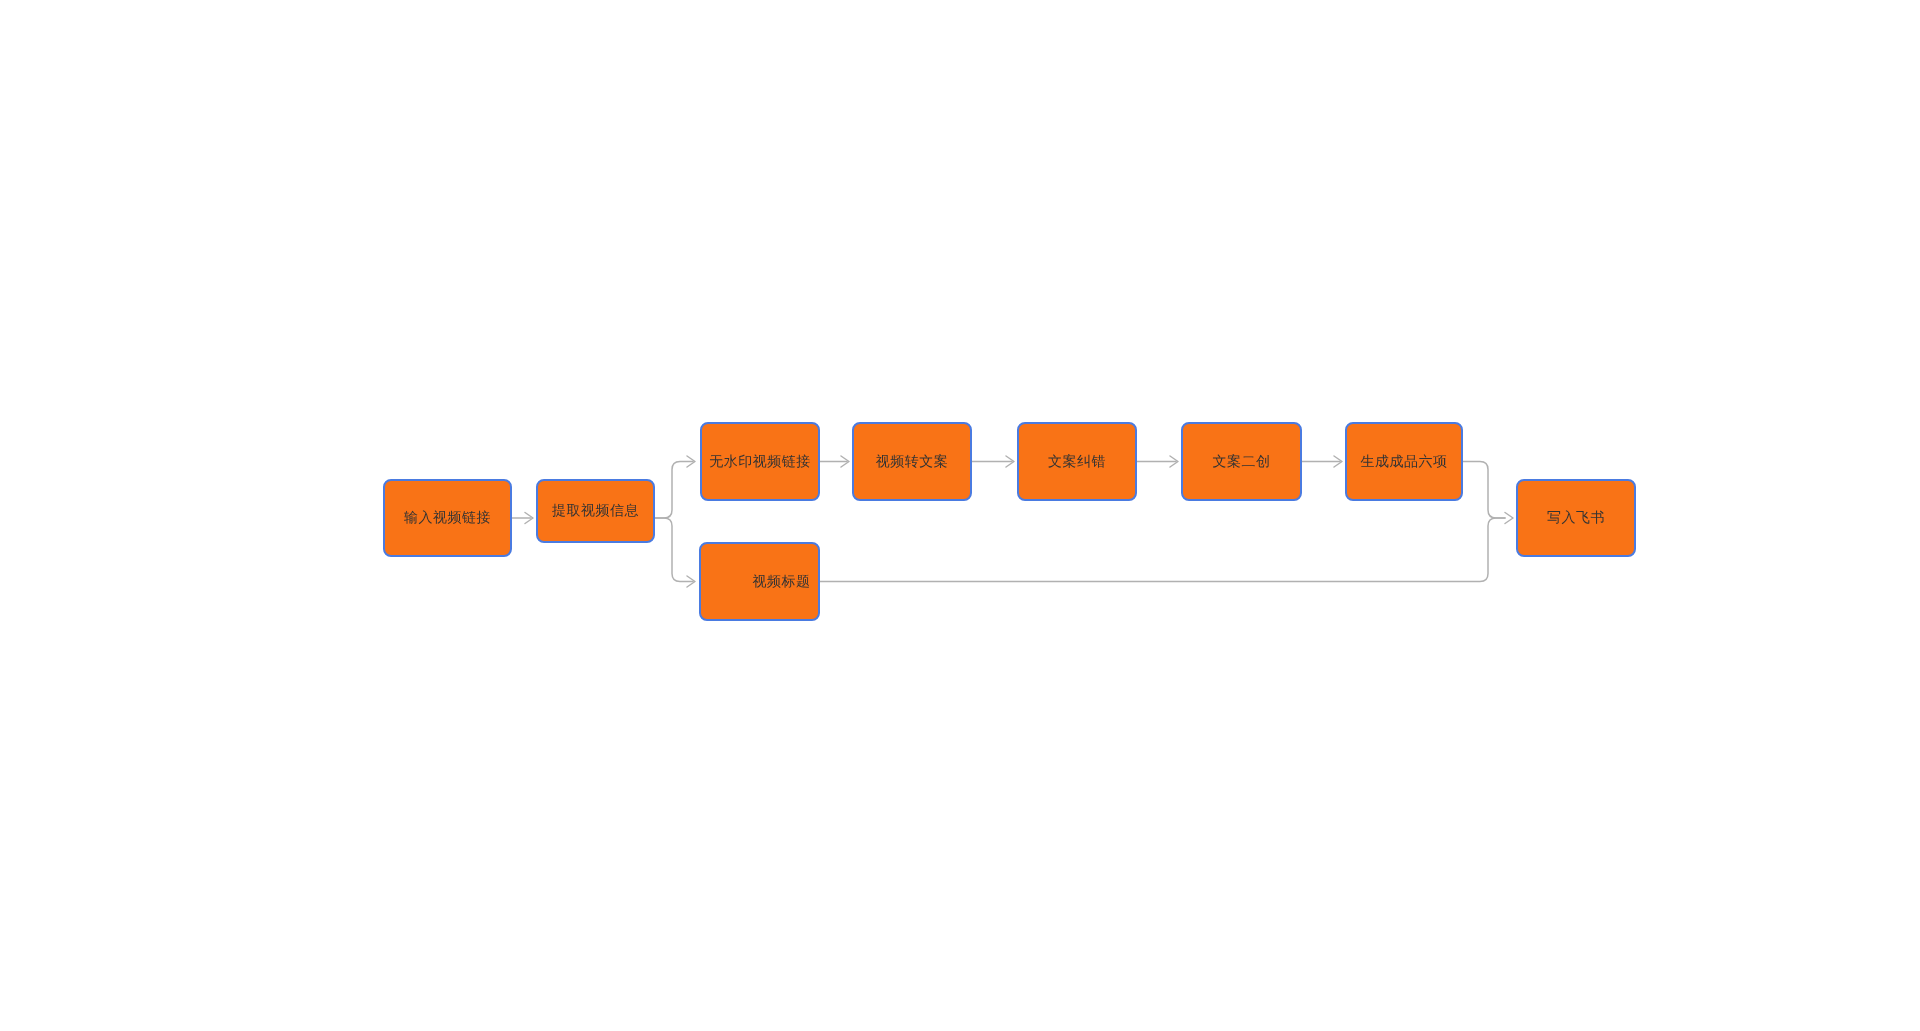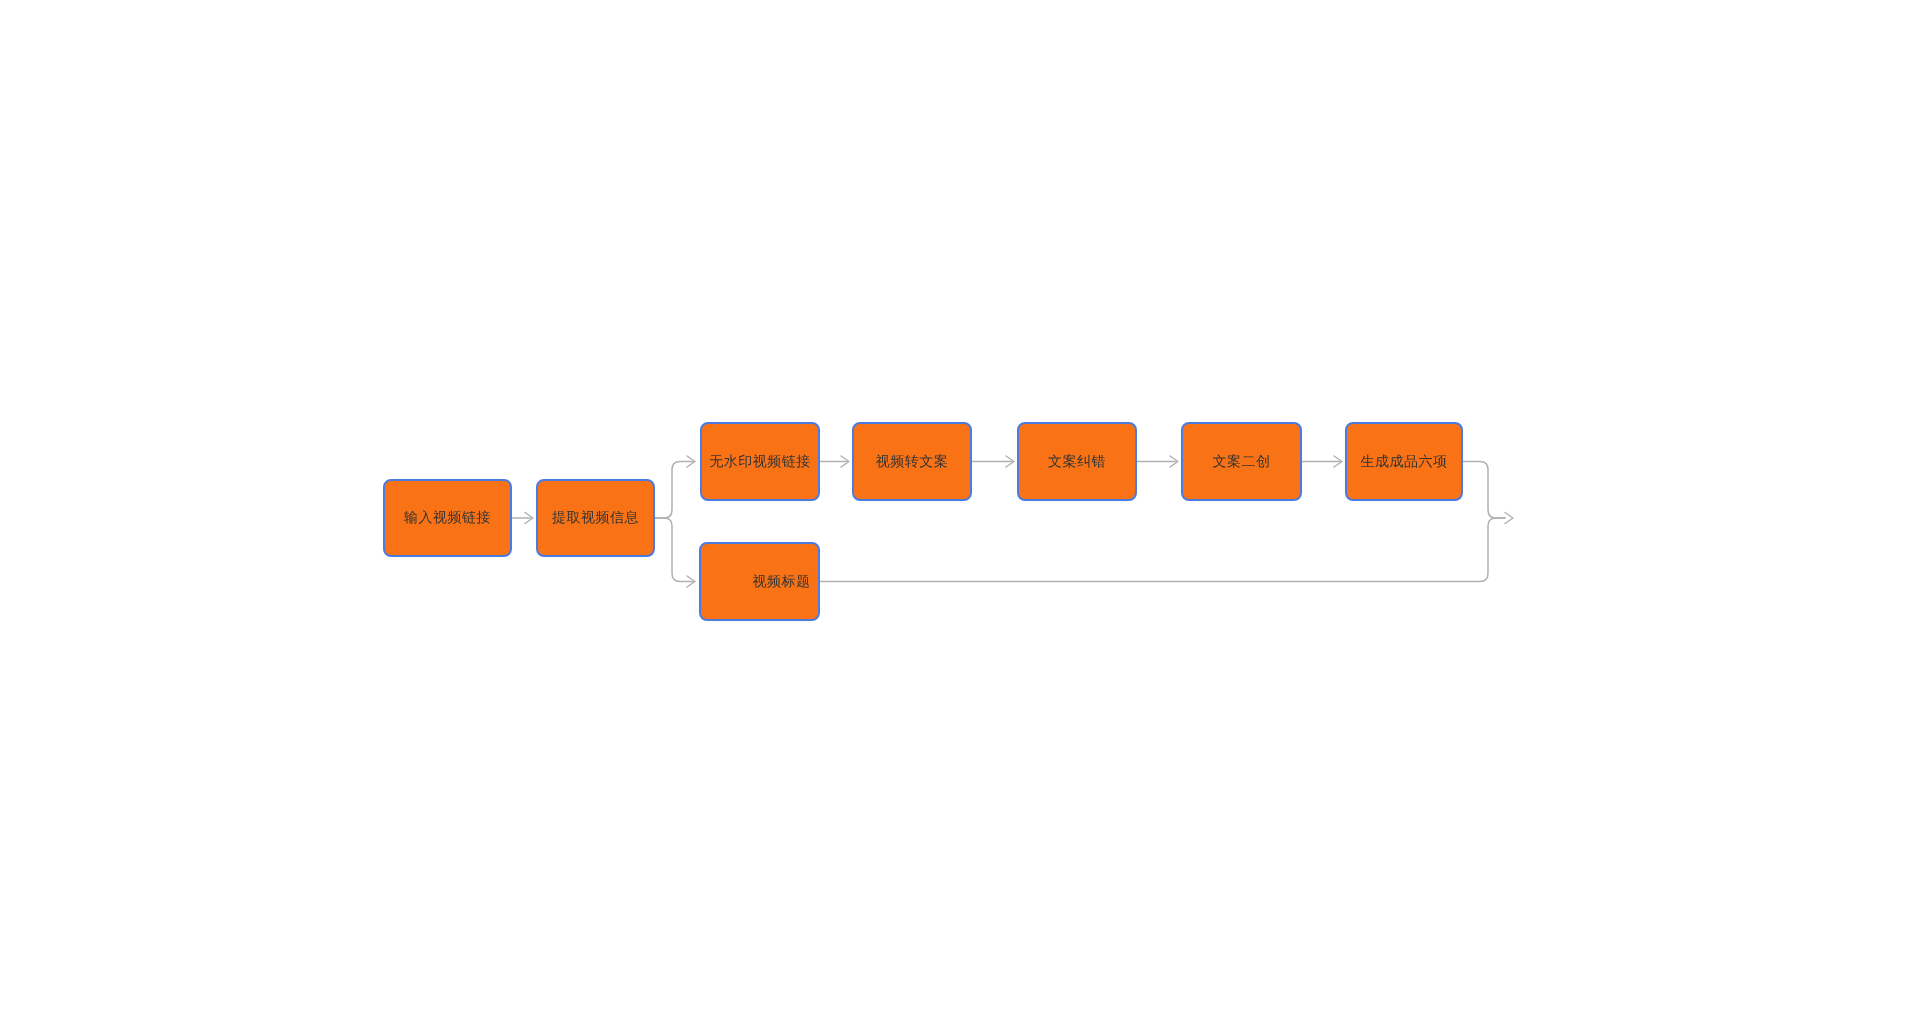--- a/index.html
+++ b/index.html
@@ -41,21 +41,21 @@
     border-radius: 8px;
     color: #333333;
     font-size: 14px;
     letter-spacing: 0.5px;
     cursor: pointer;
     user-select: none;
     text-align: center;
   }
   
   #n1 { left: 383px;  top: 479px; width: 129px; height: 78px; }
-  #n2 { left: 536px;  top: 479px; width: 119px; height: 78px; }
+  #n2 { left: 536px;  top: 479px; width: 119px; height: 64px; }
   #n3 { left: 700px;  top: 422px; width: 120px; height: 79px; }
   #n4 { left: 852px;  top: 422px; width: 120px; height: 79px; font-family: Liberation Mono, monospace; }
   #n5 { left: 1017px; top: 422px; width: 120px; height: 79px; justify-content: center; }
   #n6 { left: 1181px; top: 422px; width: 121px; height: 79px; }
   #n7 { left: 1345px; top: 422px; width: 118px; height: 79px; font-family: Liberation Mono, monospace; }
   #n8 { left: 699px;  top: 542px; width: 121px; height: 79px; padding-left: 44px; }
   #n9 { left: 1516px; top: 479px; width: 120px; height: 78px; }
 </style>
 </head>
 <body>
@@ -108,14 +108,17 @@
   </div>
   <div class="node" id="n6">
     <span>文案二创</span>
   </div>
   <div class="node" id="n7">
     <span>生成成品六项</span>
   </div>
   <div class="node" id="n8">
     <span>视频标题</span>
   </div>
+  <div class="node" id="n9">
+    <span>写入飞书</span>
+  </div>
 
 </div>
 
 </body></html>

